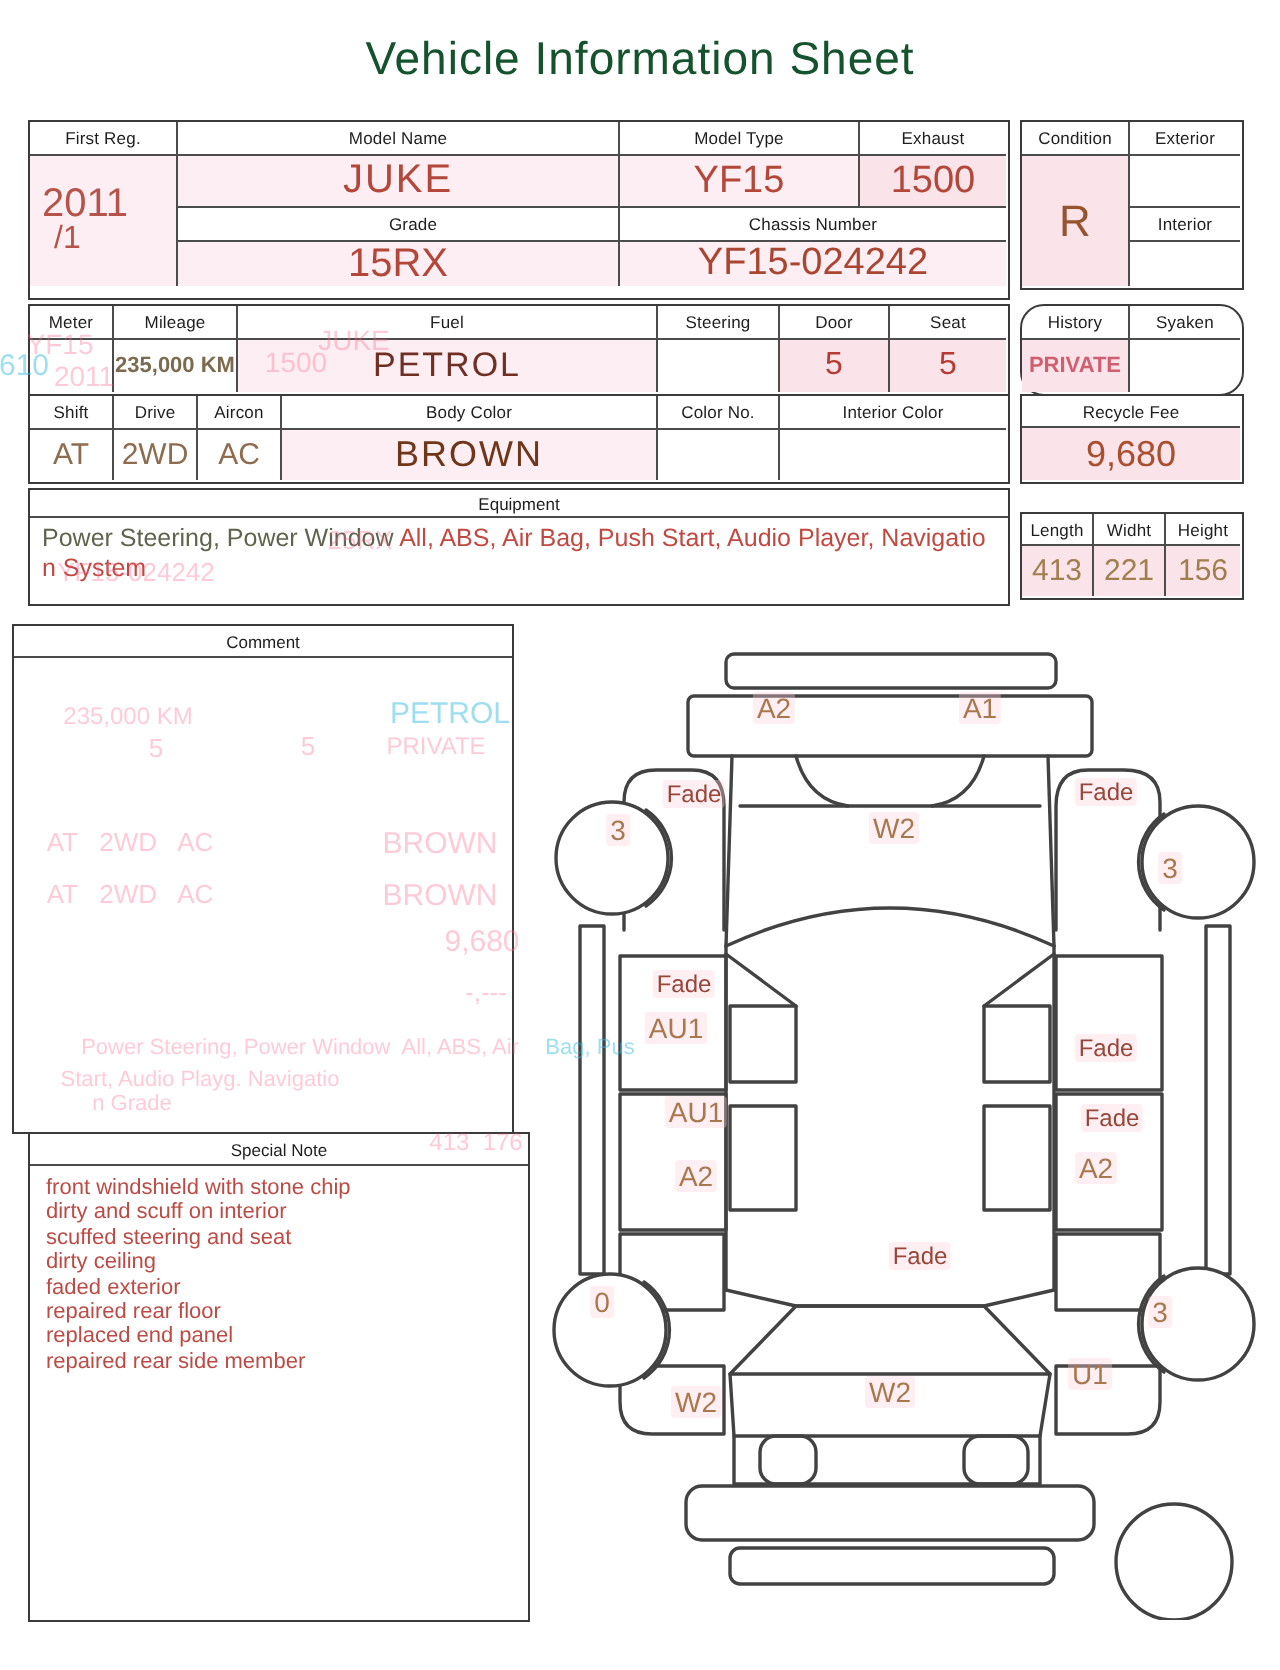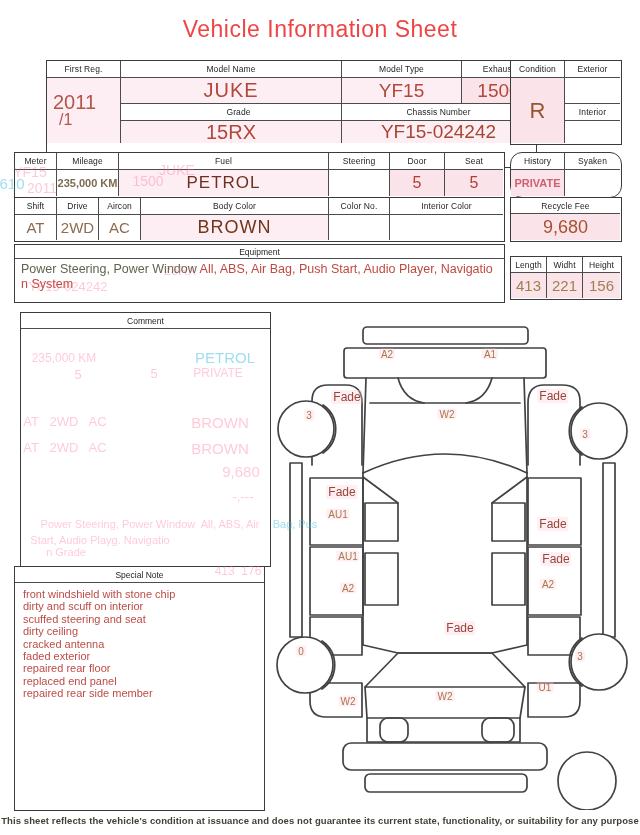--- a/index.html
+++ b/index.html
@@ -1,19 +1,19 @@
 <!DOCTYPE html>
 <html><head>
 <meta charset="utf-8">
 <style>
   html,body{margin:0;padding:0;background:#fff;}
   .sheet{position:relative;width:640px;height:835px;background:#fff;
          font-family:"Liberation Sans",sans-serif;overflow:hidden;}
   .title{position:absolute;top:16px;left:0;width:640px;text-align:center;
-         font-size:23px;font-weight:500;color:#ef4444;letter-spacing:.5px;}
+         font-size:23px;font-weight:500;color:#14532d;letter-spacing:.5px;}
   
   .box{position:absolute;border:1.5px solid #3b3b3b;background:#fff;box-sizing:border-box;}
   .g{display:grid;}
   .cell{box-sizing:border-box;border-right:1px solid #4c4c4c;border-bottom:1px solid #4c4c4c;
         display:flex;align-items:center;justify-content:center;overflow:hidden;}
   .nr{border-right:none;} .nb{border-bottom:none;}
   .h{font-size:8.5px;color:#1e1e1e;letter-spacing:.1px;}
   .v{font-weight:400;}
   .f20{font-size:20px;} .f19{font-size:19px;} .f18{font-size:18px;} .f17{font-size:17px;}
   .f16{font-size:16px;} .f15{font-size:15px;} .f11{font-size:11px;}
@@ -33,38 +33,38 @@
   .eq1{color:#60634d;} .eq2{color:#c04a41;}
   
   .panel-head{height:15px;border-bottom:1px solid #4c4c4c;display:flex;align-items:center;
               justify-content:center;font-size:8.5px;color:#1e1e1e;}
   .note-list{padding:5px 4px 0 8px;text-align:left;}
   .note-item{font-size:11px;line-height:12.4px;color:#bc4b45;}
   
   .diagram{position:absolute;left:270px;top:315px;width:365px;height:495px;}
   .diagram svg{position:absolute;left:0;top:0;}
   .marker-layer{position:absolute;inset:0;z-index:5;pointer-events:none;}
-  .marker{position:absolute;transform:translate(-50%,-50%);font-size:10px;
+  .marker{position:absolute;transform:translate(-50%,-50%);font-size:14px;
           background:rgba(255,205,218,.35);padding:0 2px;border-radius:2px;white-space:nowrap;}
   .m-fade{color:#96473a;font-size:12px;} .m-code{color:#a8784e;}
   
   #ghost-layer{position:absolute;inset:0;z-index:30;pointer-events:none;}
   .ghost{position:absolute;transform:translate(-50%,-50%);white-space:pre;font-weight:500;}
   .g-pink{color:rgba(255,100,140,.34);} .g-cyan{color:rgba(60,190,225,.5);}
   .footer{position:absolute;left:0;top:815px;width:640px;text-align:center;
           font-size:9.5px;font-weight:600;color:#3f4136;letter-spacing:.1px;}
 </style>
 </head>
 <body>
 
 <div class="sheet">
 
   <div class="title">Vehicle Information Sheet</div>
 
-  <div class="box g" style="left:14px;top:60px;width:491px;height:108px;grid-template-columns:74px 221px 120px 73px;grid-template-rows:17px 26px 17px 22px;margin-left:32px;">
+  <div class="box g" style="left:14px;top:60px;width:491px;height:90px;grid-template-columns:74px 221px 120px 73px;grid-template-rows:17px 26px 17px 22px;">
     <div class="cell h" style="grid-area:1/1;">First Reg.</div>
     <div class="cell h" style="grid-area:1/2;">Model Name</div>
     <div class="cell h" style="grid-area:1/3;">Model Type</div>
     <div class="cell h nr" style="grid-area:1/4;">Exhaust</div>
     <div class="cell v v-reg regcell hl2 nb" style="grid-area:2/1/5/2;">
       <span class="yr">2011</span>
       <span class="mo">/1</span>
     </div>
     <div class="cell v f20 v-red hl2" style="grid-area:2/2;letter-spacing:1px;">JUKE</div>
     <div class="cell v f19 v-red hl2" style="grid-area:2/3;">YF15</div>
@@ -133,32 +133,31 @@
 
   <div class="box g" style="left:510px;top:256px;width:112px;height:44px;grid-template-columns:36px 36px 37px;grid-template-rows:16px 25px;">
     <div class="cell h">Length</div>
     <div class="cell h">Widht</div>
     <div class="cell h nr">Height</div>
     <div class="cell v f15 v-dim hl nb">413</div>
     <div class="cell v f15 v-dim hl nb">221</div>
     <div class="cell v f15 v-dim hl nr nb">156</div>
   </div>
 
-  <div class="box" style="left:20px;top:312px;width:251px;height:255px;">
+  <div class="box" style="left:6px;top:312px;width:251px;height:255px;">
     <div class="panel-head">Comment</div>
   </div>
 
   <div class="box" style="left:14px;top:566px;width:251px;height:245px;">
     <div class="panel-head">Special Note</div>
     <div class="note-list" id="note-list">
         <div class="note-item">front windshield with stone chip</div>
         <div class="note-item">dirty and scuff on interior</div>
         <div class="note-item">scuffed steering and seat</div>
         <div class="note-item">dirty ceiling</div>
-        <div class="note-item">cracked antenna</div>
         <div class="note-item">faded exterior</div>
         <div class="note-item">repaired rear floor</div>
         <div class="note-item">replaced end panel</div>
         <div class="note-item">repaired rear side member</div>
       </div>
   </div>
 
   <div class="diagram">
     <svg width="365" height="495" viewBox="0 0 365 495">
       <g stroke="#424242" stroke-width="1.7" fill="none" stroke-linejoin="round" stroke-linecap="round">
@@ -261,15 +260,14 @@
       <span class="ghost g-pink" style="left: 220px; top: 448px; font-size: 15px;">BROWN</span>
       <span class="ghost g-pink" style="left: 241px; top: 471px; font-size: 15px;">9,680</span>
       <span class="ghost g-pink" style="left: 243px; top: 496px; font-size: 13px;">-,---</span>
       <span class="ghost g-pink" style="left: 150px; top: 524px; font-size: 11px;">Power Steering, Power Window  All, ABS, Air</span>
       <span class="ghost g-cyan" style="left: 295px; top: 524px; font-size: 11px;">Bag, Pus</span>
       <span class="ghost g-pink" style="left: 100px; top: 540px; font-size: 11px;">Start, Audio Playg. Navigatio</span>
       <span class="ghost g-pink" style="left: 66px; top: 552px; font-size: 11px;">n Grade</span>
       <span class="ghost g-pink" style="left: 238px; top: 571px; font-size: 12px;">413  176</span>
     </div>
 
-  <div class="footer">This sheet reflects the vehicle's condition at issuance and does not guarantee its current state, functionality, or suitability for any purpose</div>
 
 </div>
 
 </body></html>

